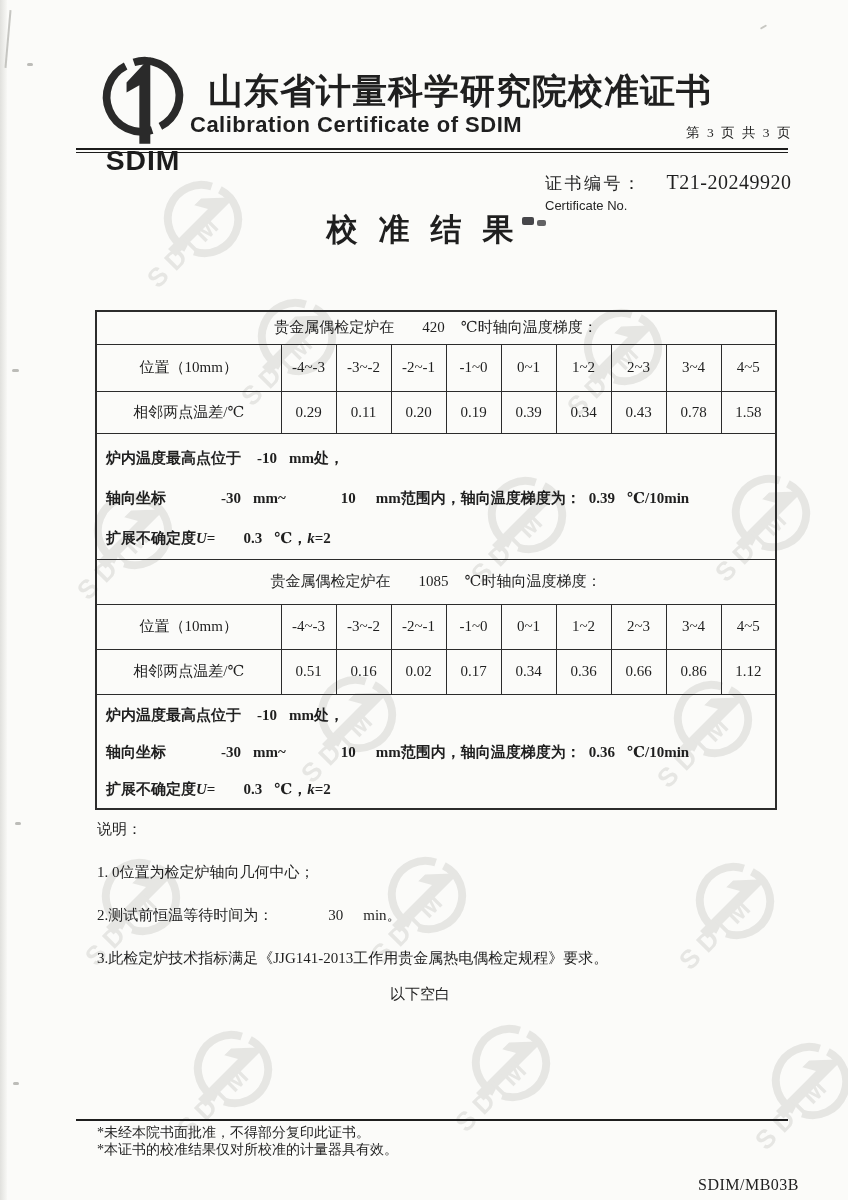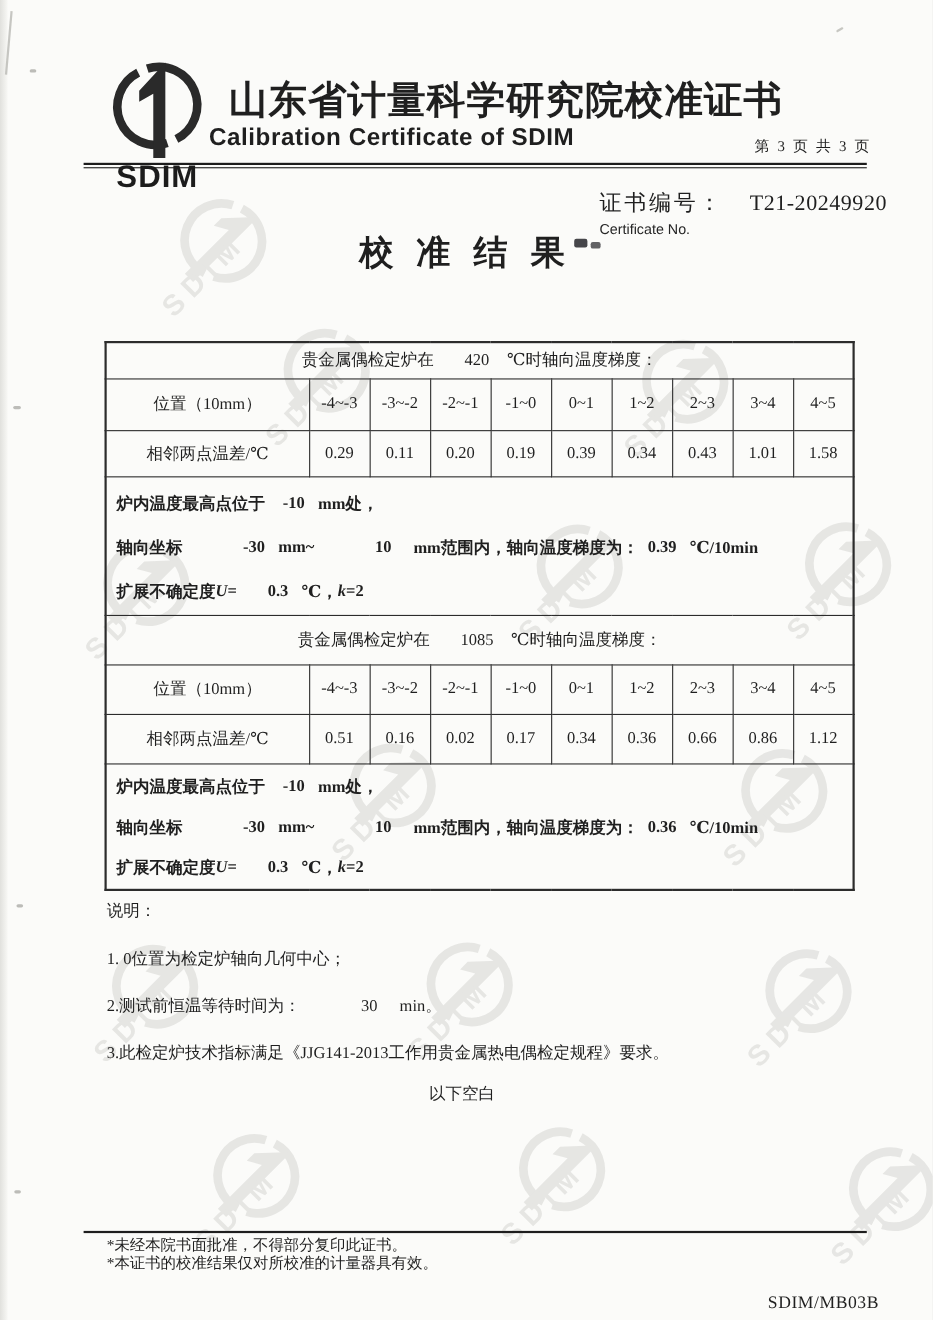--- a/index.html
+++ b/index.html
@@ -31,21 +31,21 @@
   .logo{position:absolute;left:90px;top:54px;width:106px;height:121px;}
   .title-cn{position:absolute;left:190px;top:68px;width:540px;text-align:center;
     font-size:35px;font-weight:bold;letter-spacing:1px;}
   .title-en{position:absolute;left:190px;top:112px;width:540px;text-align:left;
     font-family:"Liberation Sans","DejaVu Sans",sans-serif;font-size:22px;font-weight:bold;letter-spacing:.5px;}
   .page-info{position:absolute;left:686px;top:124px;font-size:13.5px;letter-spacing:2px;}
   .dbl-rule{position:absolute;left:76px;top:148px;width:712px;height:2px;
     border-top:2.5px solid #1c1c1c;border-bottom:1.5px solid #1c1c1c;}
   
   .certno{position:absolute;left:545px;top:171px;}
-  .certno-label{font-size:20px;letter-spacing:2.5px;}
+  .certno-label{font-size:17px;letter-spacing:2.5px;}
   .certno-value{font-size:20px;margin-left:24px;letter-spacing:.5px;}
   .certno-en{font-family:"Liberation Sans","DejaVu Sans",sans-serif;font-size:13px;margin-top:3px;color:#262626;}
   .results-cn{position:absolute;left:95px;top:209px;width:650px;text-align:center;
     font-size:31px;font-weight:bold;letter-spacing:21px;text-indent:21px;}
   .results-en{position:absolute;left:95px;top:253px;width:650px;text-align:center;
     font-family:"Liberation Sans","DejaVu Sans",sans-serif;font-size:15.5px;color:#222;}
   
   table.main{position:absolute;left:95px;top:310px;width:682px;border-collapse:collapse;
     table-layout:fixed;border:2px solid #2c2c2c;background:transparent;}
   table.main td{border:1px solid #2c2c2c;font-size:15px;text-align:center;vertical-align:middle;
@@ -202,21 +202,21 @@
       </tr>
       <tr class="r-d1">
         <td class="rowlabel">相邻两点温差/℃</td>
         <td>0.29</td>
         <td class="eL">0.11</td>
         <td class="eTB">0.20</td>
         <td class="eTB">0.19</td>
         <td class="eTB">0.39</td>
         <td class="eR">0.34</td>
         <td>0.43</td>
-        <td>1.01</td>
+        <td>0.78</td>
         <td>1.58</td>
       </tr>
       <tr class="r-f1">
         <td class="free" colspan="10">
           <div class="fl">
             <span>炉内温度最高点位于</span>
                 <span class="g16">-10</span>
                 <span class="g12">mm处，</span>
           </div>
           <div class="fl">

